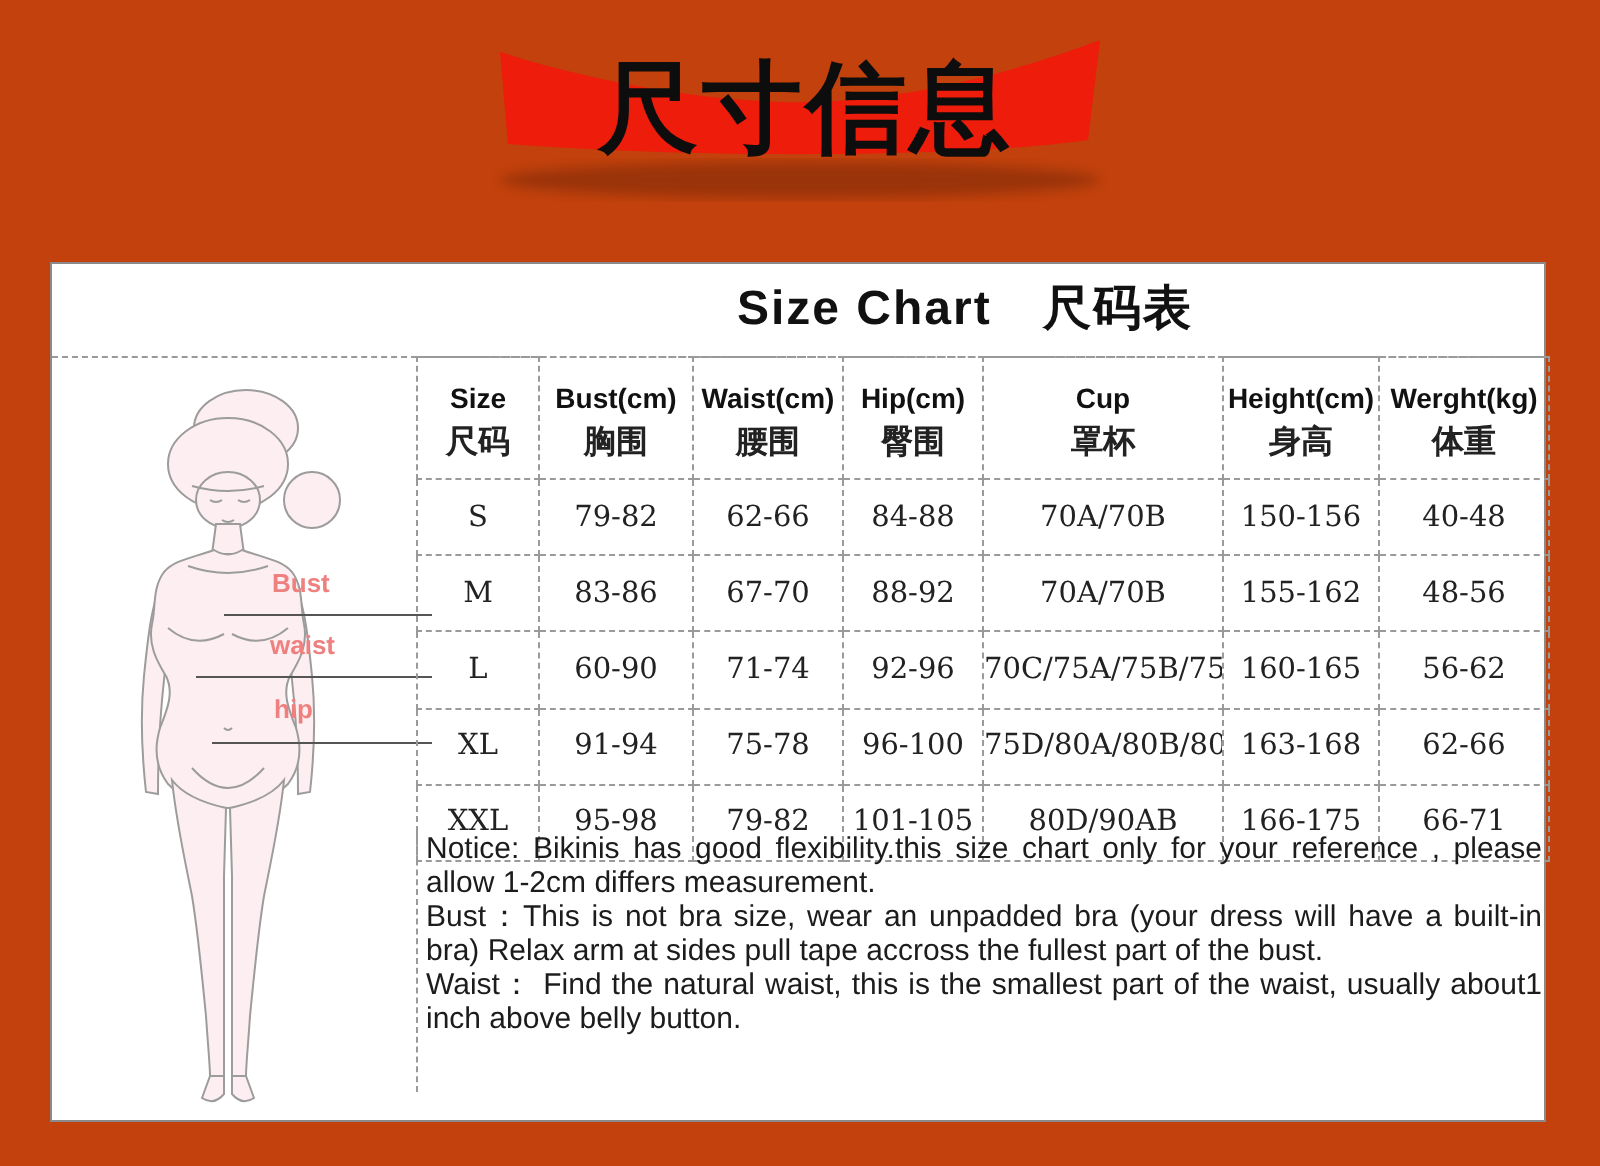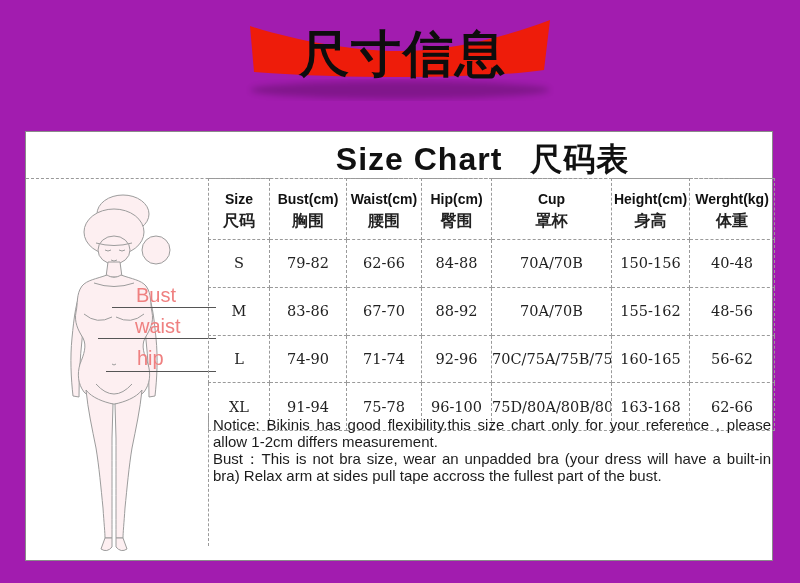--- a/index.html
+++ b/index.html
@@ -1,36 +1,36 @@
 <!DOCTYPE html>
 <html><head>
 <meta charset="utf-8">
 <style>
   html,body{margin:0;padding:0;background:#ffffff;width:800px;height:583px;overflow:hidden;
             font-family:"Liberation Sans",sans-serif;}
-  .stage{position:relative;width:800px;height:583px;background:#a21caf;}
+  .stage{position:relative;width:800px;height:583px;background:#c2410c;}
 
   
   .banner{position:absolute;left:240px;top:14px;width:320px;height:92px;}
   .banner svg{display:block;width:100%;height:100%;}
   .banner text{font-family:"DejaVu Sans",sans-serif;font-weight:bold;}
 
   
   .main-box{position:absolute;left:25px;top:131px;width:748px;height:430px;
             border:1px solid #8a8a8a;background:#fff;box-sizing:border-box;}
   .chart-title{position:absolute;left:140px;top:6px;width:633px;height:38px;
-               text-align:center;font-size:32px;font-weight:bold;color:#111;
+               text-align:center;font-size:24px;font-weight:bold;color:#111;
                letter-spacing:1px;}
   .chart-title .zh{font-weight:600;margin-left:18px;}
   .top-dashed{position:absolute;left:0;top:46px;width:746px;border-top:1px dashed #999;}
 
   
   .figure-panel{position:absolute;left:0;top:46px;width:182px;height:382px;}
   .figure-panel svg{position:absolute;left:0;top:0;}
-  .meas-label{position:absolute;color:#ef8080;font-size:20px;font-weight:normal;
+  .meas-label{position:absolute;color:#ef8080;font-size:13px;font-weight:bold;
               font-family:"Liberation Sans",sans-serif;}
   .meas-line{position:absolute;height:1px;background:#555;}
 
   
   table.size-table{position:absolute;left:182px;top:46px;width:566px;height:253px;
                    border-collapse:collapse;table-layout:fixed;}
   .size-table th,.size-table td{border:1px dashed #9a9a9a;text-align:center;
                    vertical-align:middle;padding:0;overflow:hidden;}
   .size-table thead tr{height:61px;}
   .size-table tbody tr{height:32px;}
@@ -181,38 +181,48 @@
           <td>M</td>
           <td>83-86</td>
           <td>67-70</td>
           <td>88-92</td>
           <td>70A/70B</td>
           <td>155-162</td>
           <td>48-56</td>
         </tr>
         <tr>
           <td>L</td>
-          <td>74-90</td>
+          <td>60-90</td>
           <td>71-74</td>
           <td>92-96</td>
           <td>70C/75A/75B/75C</td>
           <td>160-165</td>
           <td>56-62</td>
         </tr>
         <tr>
           <td>XL</td>
           <td>91-94</td>
           <td>75-78</td>
           <td>96-100</td>
           <td>75D/80A/80B/80C</td>
           <td>163-168</td>
           <td>62-66</td>
         </tr>
+        <tr>
+          <td>XXL</td>
+          <td>95-98</td>
+          <td>79-82</td>
+          <td>101-105</td>
+          <td>80D/90AB</td>
+          <td>166-175</td>
+          <td>66-71</td>
+        </tr>
       </tbody>
     </table>
 
     <div class="notice">
       <p>Notice: Bikinis has good flexibility.this size chart only for your reference , please allow 1-2cm differs measurement.</p>
       <p>Bust：This is not bra size, wear an unpadded bra (your dress will have a built-in bra) Relax arm at sides pull tape accross the fullest part of the bust.</p>
+      <p>Waist：  Find the natural waist, this is the smallest part of the waist, usually about1 inch above belly button.</p>
     </div>
 
   </div>
 </div>
 
 </body></html>

